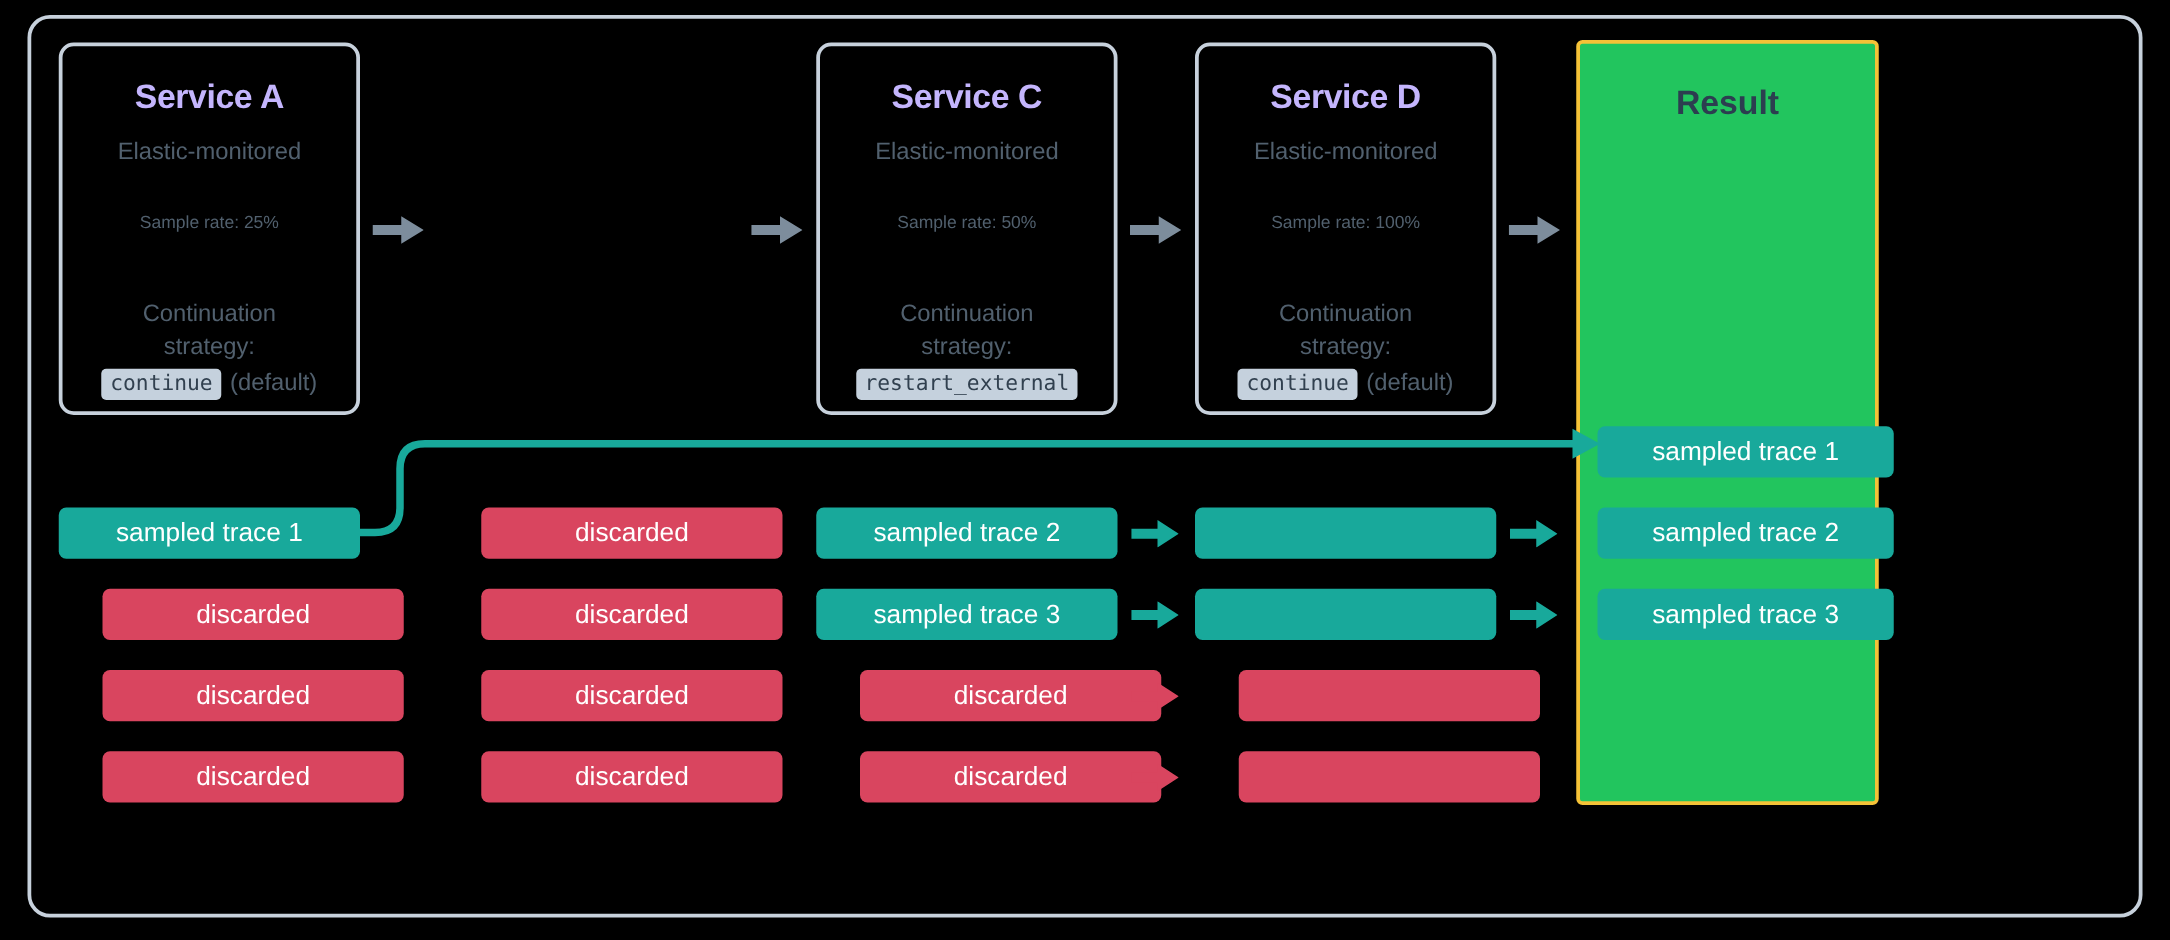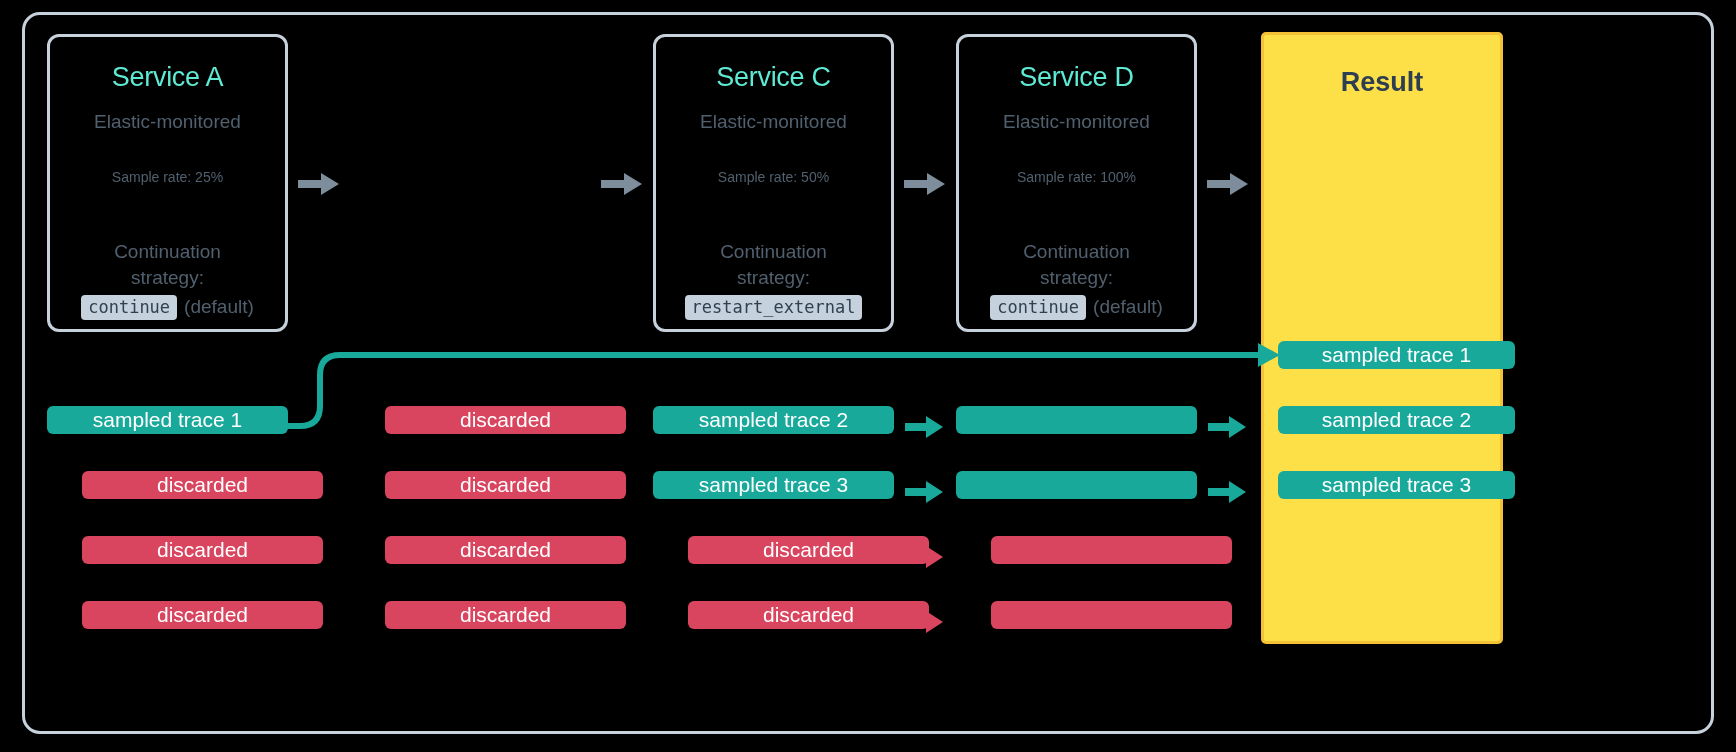--- a/index.html
+++ b/index.html
@@ -35,22 +35,22 @@
     border-radius: 12px;
     background: #000000;
     display: flex;
     flex-direction: column;
     align-items: center;
     padding-top: 26px;
     text-align: center;
   }
   .service-title {
     font-size: 27px;
-    font-weight: normal;
-    color: #5eead4;
+    font-weight: bold;
+    color: #c4b5fd;
     letter-spacing: -0.3px;
     line-height: 1.1;
   }
   .service-sub {
     font-size: 19px;
     color: #51606e;
     margin-top: 18px;
     line-height: 1.2;
   }
   .service-rate {
@@ -102,37 +102,37 @@
   .ga-2 { left: 601px; }
   .ga-3 { left: 904px; }
   .ga-4 { left: 1207px; }
 
   
   .result-panel {
     position: absolute;
     left: 1261px; top: 32px;
     width: 242px;
     height: 612px;
-    background: #fde047;
+    background: #22c55e;
     border: 3px solid #f5c237;
     border-radius: 5px;
   }
   .result-title {
     position: absolute;
     left: 0; right: 0; top: 32px;
     text-align: center;
     font-size: 27px;
     font-weight: bold;
     color: #2c3e50;
   }
 
   
   .trace {
     position: absolute;
-    height: 28px;
+    height: 41px;
     border-radius: 6px;
     display: flex;
     align-items: center;
     justify-content: center;
     font-size: 21px;
     color: #ffffff;
     white-space: nowrap;
   }
   .trace.sampled { background: #18a99b; }
   .trace.discarded { background: #d9455f; margin-left: 35px; }

